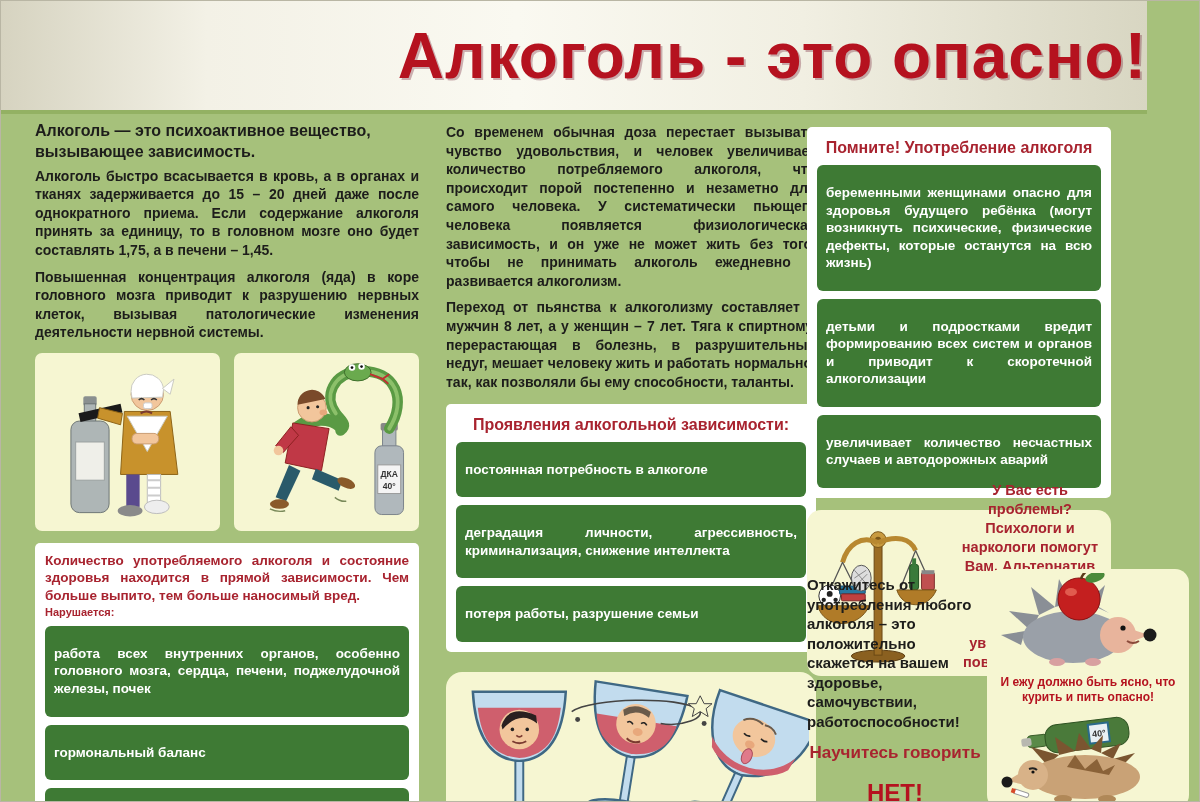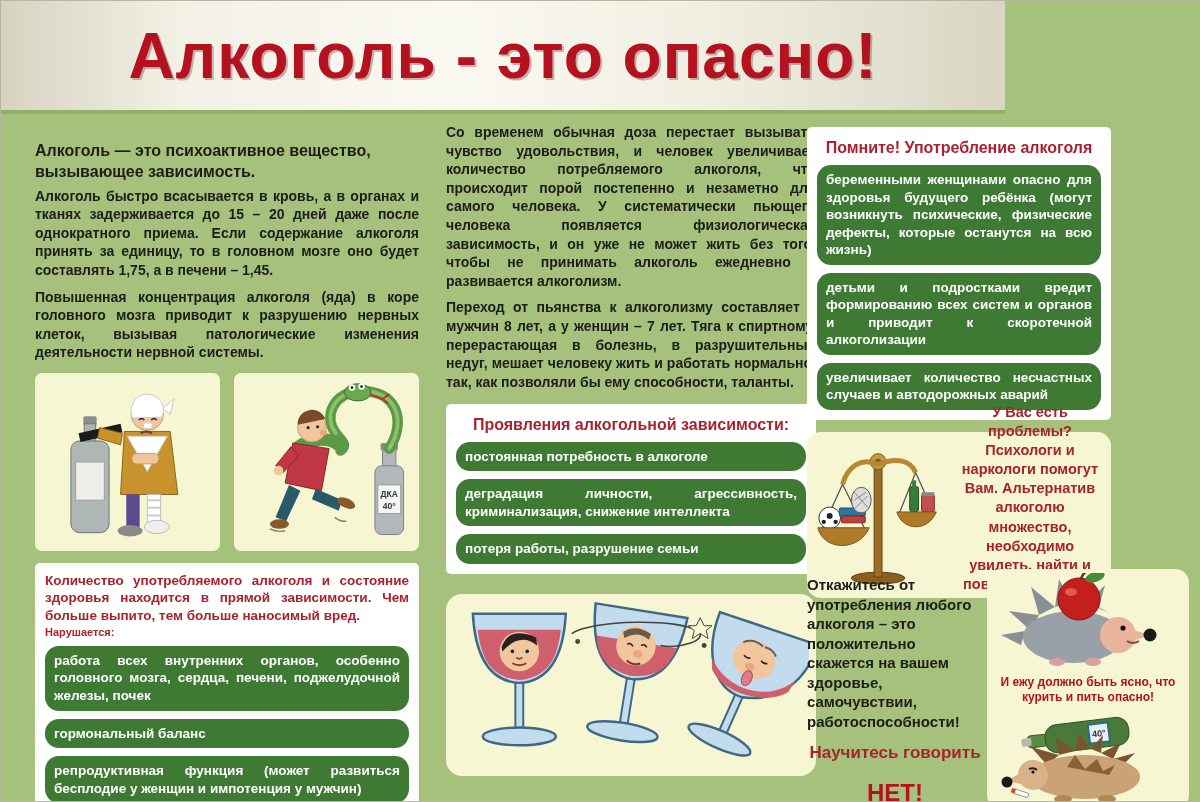--- a/index.html
+++ b/index.html
@@ -3,39 +3,39 @@
 <meta charset="utf-8">
 <style>
   :root{
     --background:#a6c17b; --title-red:#b5121f; --accent-red:#a8232f;
     --box-green:#3e7a34; --cream:#f6f6d2; --white:#ffffff; --text-dark:#1d1d1b;
   }
   *{margin:0;padding:0;box-sizing:border-box;}
   html,body{width:1200px;}
   body{font-family:"Liberation Sans","DejaVu Sans",sans-serif;}
   .poster{position:relative;width:1200px;height:802px;background:var(--background);overflow:hidden;border:1px solid #b9b6a4;}
-  .banner{position:absolute;left:0;top:0;width:1004px;height:113px;
+  .banner{position:absolute;left:0;top:0;width:1146px;height:113px;
     background:linear-gradient(90deg,#d6d3c0 0%,#f3f1e6 18%,#faf9f1 45%,#f1efe2 70%,#d8d6c2 100%);
-    display:flex;align-items:center;justify-content:center;border-bottom:4px solid #93b163;}
+    display:flex;align-items:center;justify-content:flex-end;border-bottom:4px solid #93b163;}
   .banner h1{font-size:64px;font-weight:bold;color:var(--title-red);letter-spacing:1px;
     text-shadow:2px 2px 0 rgba(120,40,60,.35);}
   .col{position:absolute;color:var(--text-dark);}
   .col-left{left:34px;top:120px;width:384px;}
   .col-mid{left:445px;top:122px;width:370px;}
   .col-right{left:806px;top:126px;width:304px;}
-  h2.lead{font-size:16px;line-height:1.3;margin:20px 0 4px;}
+  h2.lead{font-size:16px;line-height:1.3;margin:0 0 4px;}
   .body-text{font-size:14px;font-weight:bold;line-height:1.33;text-align:justify;margin-top:8px;}
   .illus-row{display:flex;gap:14px;margin-top:11px;}
   .cream-box{background:var(--cream);border-radius:16px;}
   .illus-box{width:185px;height:178px;display:flex;align-items:center;justify-content:flex-end;overflow:hidden;border-radius:7px;}
   .white-box{background:var(--white);border-radius:5px;margin-top:12px;padding:9px 10px 10px;}
   .red-text{color:var(--accent-red);font-weight:bold;font-size:13.5px;line-height:1.28;text-align:justify;}
   .red-label{color:var(--accent-red);font-weight:bold;font-size:11px;margin:2px 0 8px;}
   .green-item{background:var(--box-green);color:#fff;font-weight:bold;font-size:13.5px;line-height:1.3;
-    padding:6px 9px;border-radius:14px;margin-top:8px;text-align:justify;}
+    padding:19px 9px;border-radius:6px;margin-top:8px;text-align:justify;}
   .red-heading{color:var(--accent-red);font-weight:bold;font-size:16px;text-align:center;margin:3px 0 4px;}
   .glasses-box{margin-top:20px;height:182px;display:flex;align-items:center;justify-content:center;}
   .help-box{margin-top:12px;height:166px;display:flex;align-items:center;padding:4px 10px 18px 2px;border-radius:14px;}
   .help-text{flex:1;font-size:14.5px;text-align:center;line-height:1.32;}
   .refuse-block{position:absolute;left:806px;top:574px;width:176px;}
   .refuse-text{font-size:15px;font-weight:bold;line-height:1.3;color:var(--text-dark);}
   .learn1{color:var(--accent-red);font-weight:bold;font-size:17px;text-align:center;margin-top:12px;}
   .learn2{color:var(--title-red);font-weight:bold;font-size:24px;text-align:center;margin-top:16px;}
   .hedgehog-box{position:absolute;left:986px;top:568px;width:202px;height:240px;border-radius:14px;
     display:flex;flex-direction:column;align-items:center;justify-content:flex-start;padding:4px 6px;}

